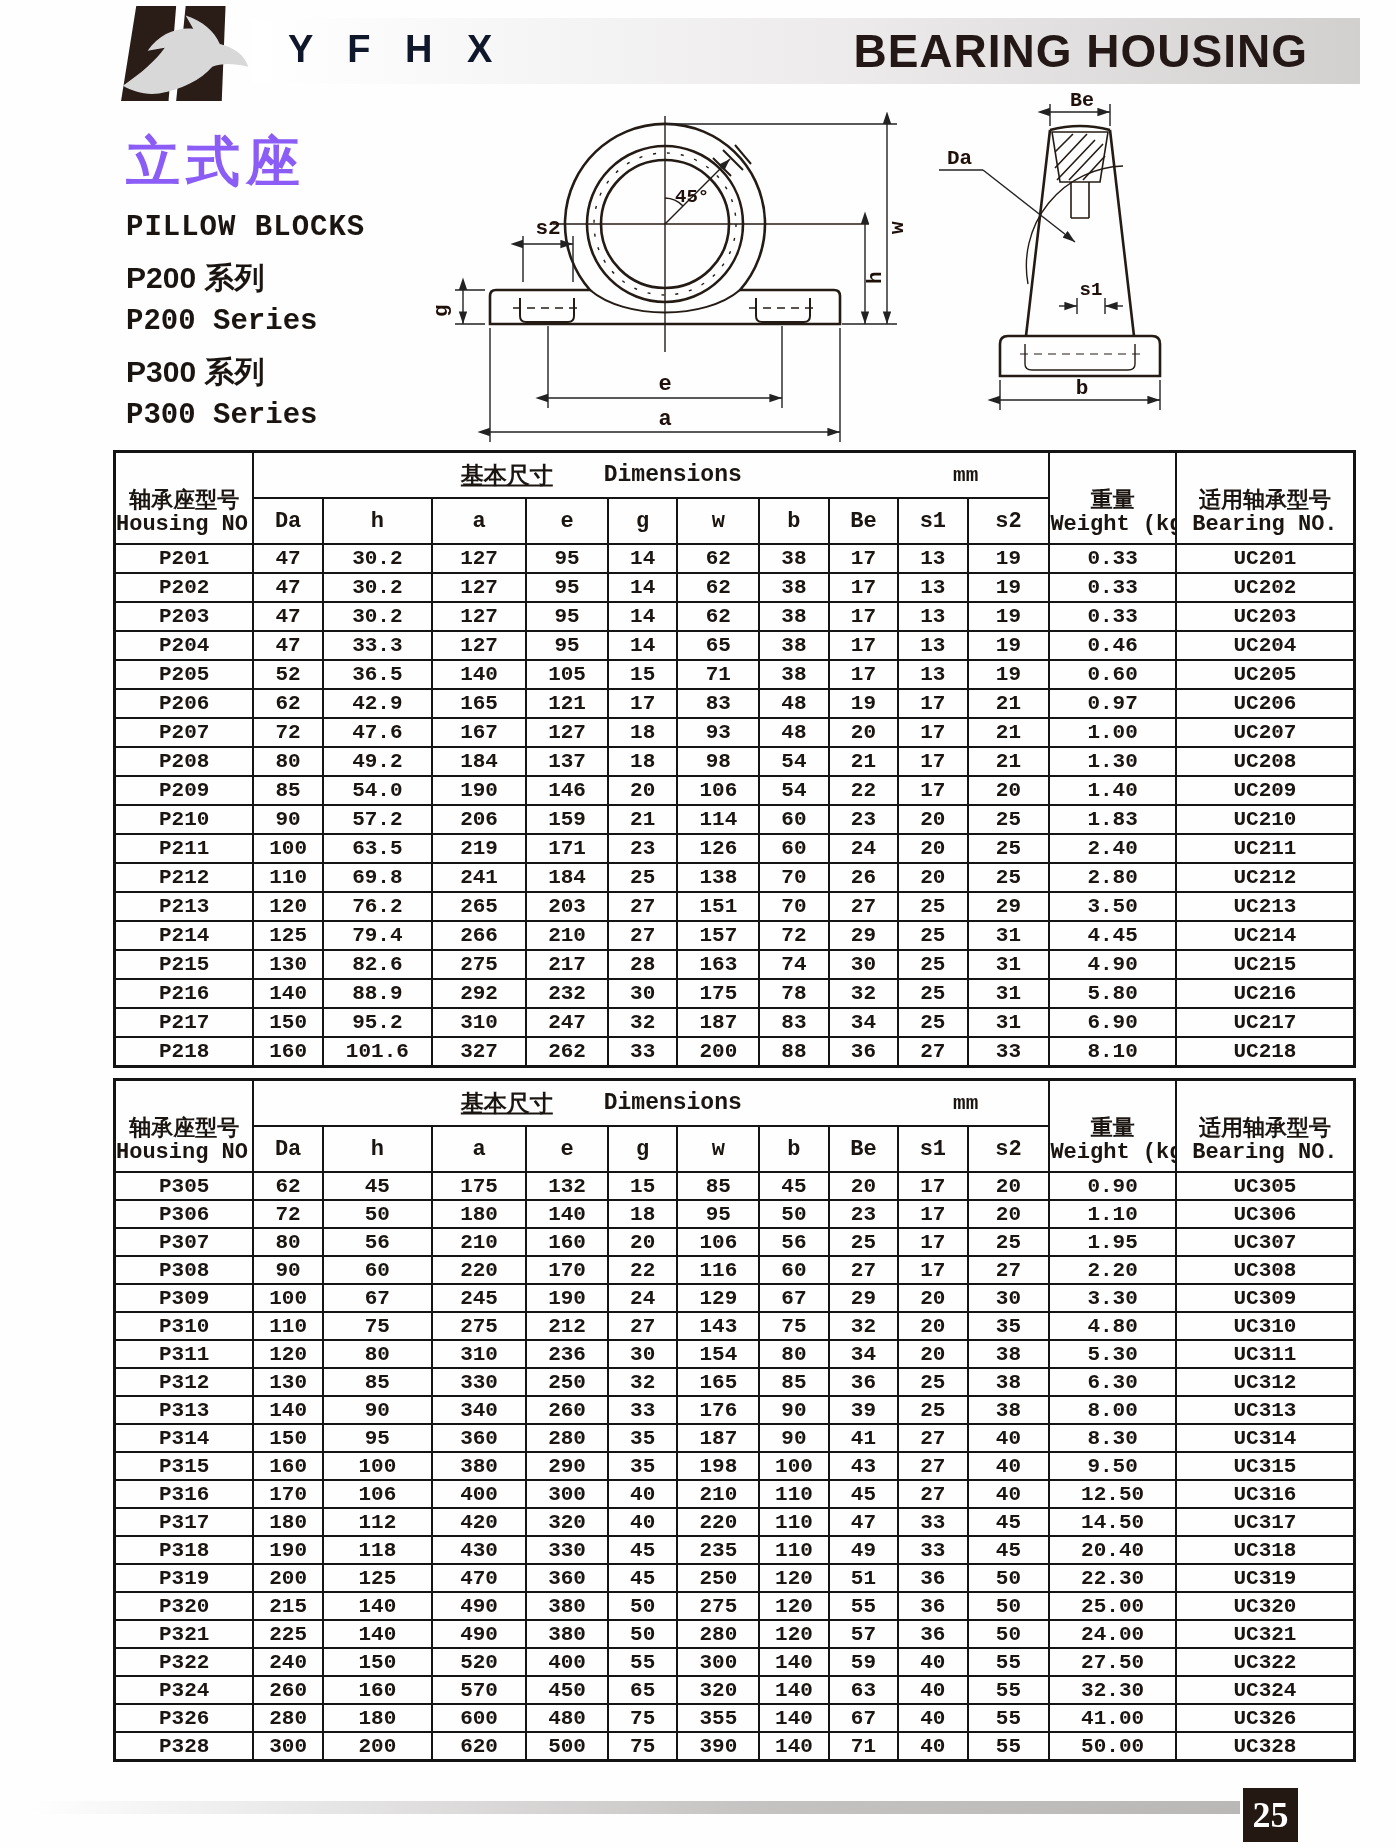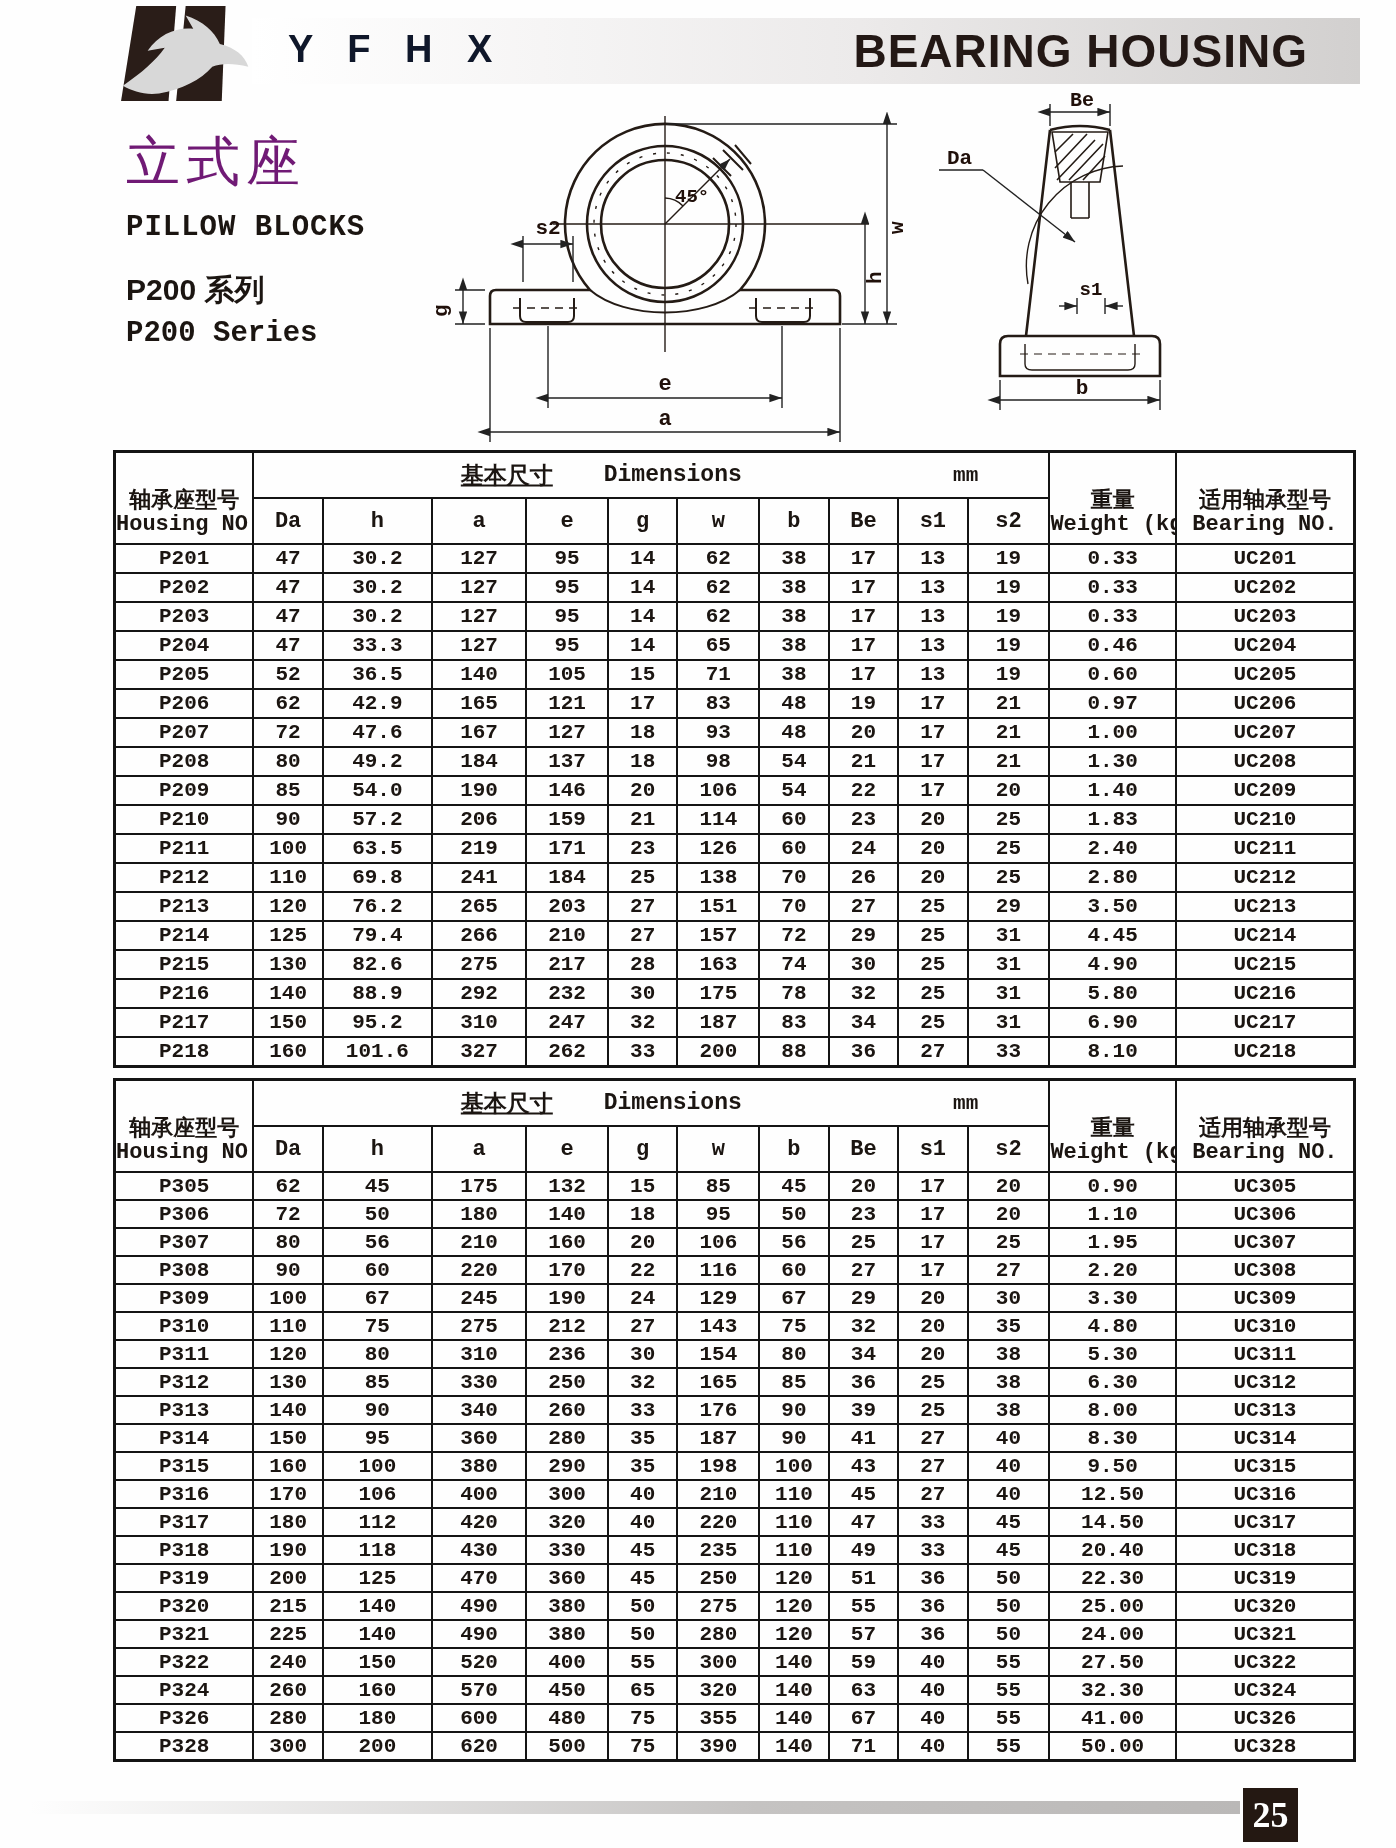--- a/index.html
+++ b/index.html
@@ -19,25 +19,25 @@
   }
   .logo { position:absolute; left:106px; top:6px; }
   .logo-text {
     position:absolute; left:288px; top:28px;
     font-family:"Liberation Sans", sans-serif; font-weight:bold; font-size:38px;
     letter-spacing:12px; color:#0f172a; white-space:nowrap;
   }
   
   .intro { position:absolute; left:126px; top:126px; }
   .intro-title-cn {
-    font-family:"Liberation Sans", sans-serif; font-weight:normal;
-    font-size:54px; letter-spacing:6px; color:#701a75;
+    font-family:"Liberation Sans", sans-serif; font-weight:bold;
+    font-size:54px; letter-spacing:6px; color:#8b5cf6;
   }
   .intro-title-en { margin-top:12px; font-weight:bold; font-size:29px; letter-spacing:1px; }
-  .series-block { margin-top:26px; }
+  .series-block { margin-top:14px; }
   .series-block + .series-block { margin-top:14px; }
   .series-cn { font-family:"Liberation Sans", sans-serif; font-weight:bold; font-size:30px; }
   .series-en { font-weight:bold; font-size:29px; margin-top:6px; }
   
   .front-drawing { position:absolute; left:425px; top:112px; }
   .side-drawing  { position:absolute; left:925px; top:92px; }
   svg text { font-family:"Liberation Mono", monospace; font-weight:bold; fill:#20100a; }
   
   table.dim-table {
     position:absolute; left:113px; width:1243px;
@@ -94,20 +94,24 @@
     </svg>
   </div>
   <div class="logo-text">Y F H X</div>
 
   <div class="intro">
     <div class="intro-title-cn">立式座</div>
     <div class="intro-title-en">PILLOW BLOCKS</div>
     <div class="series-block">
       <div class="series-cn">P200 系列</div>
       <div class="series-en">P200 Series</div>
+    </div>
+    <div class="series-block">
+      <div class="series-cn">P300 系列</div>
+      <div class="series-en">P300 Series</div>
     </div>
   </div>
 
   <div class="front-drawing">
     <svg width="480" height="340" viewBox="0 0 480 340">
       <defs>
         <marker id="arF" markerWidth="11" markerHeight="8" refX="9" refY="3" orient="auto">
           <path d="M0,0 L9,3 L0,6 Z" fill="#222"></path>
         </marker>
         <marker id="arFs" markerWidth="11" markerHeight="8" refX="0" refY="3" orient="auto-start-reverse">

